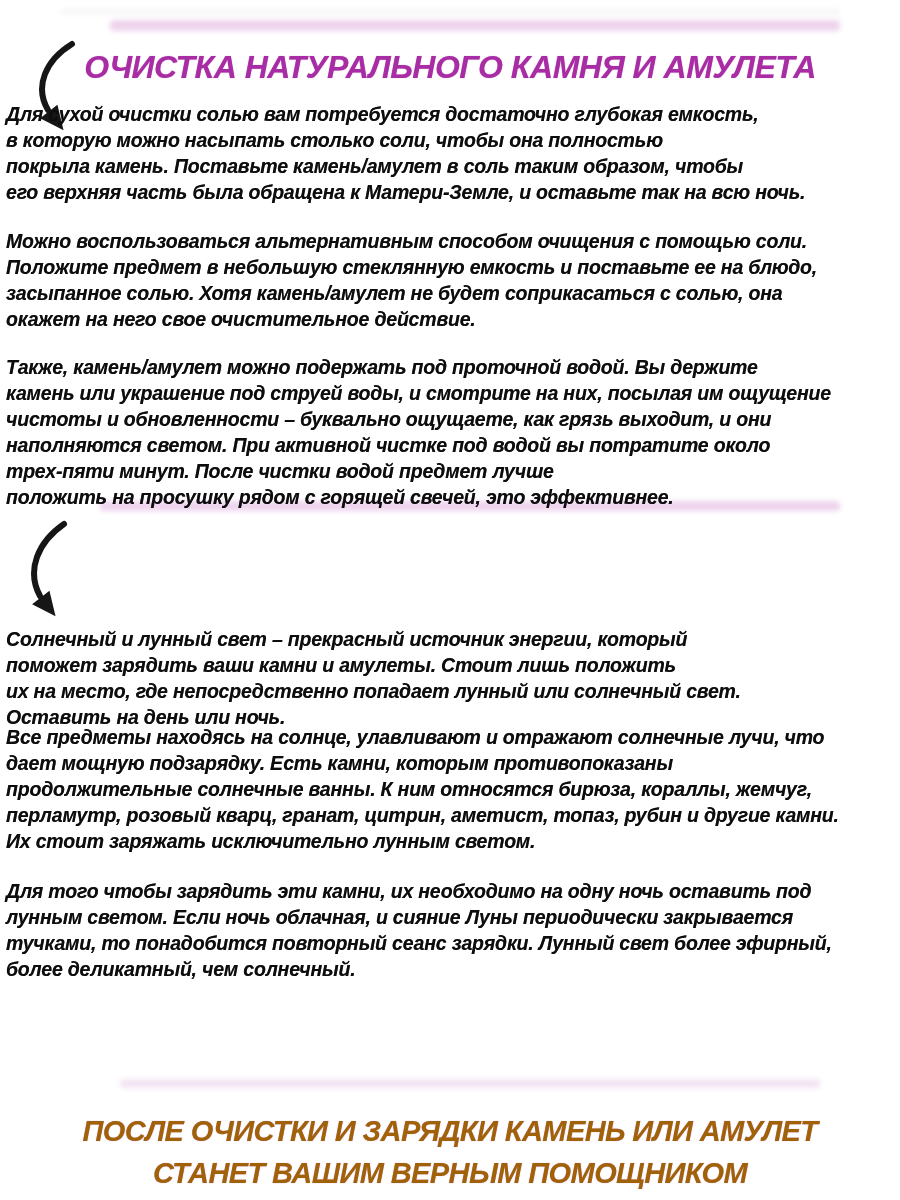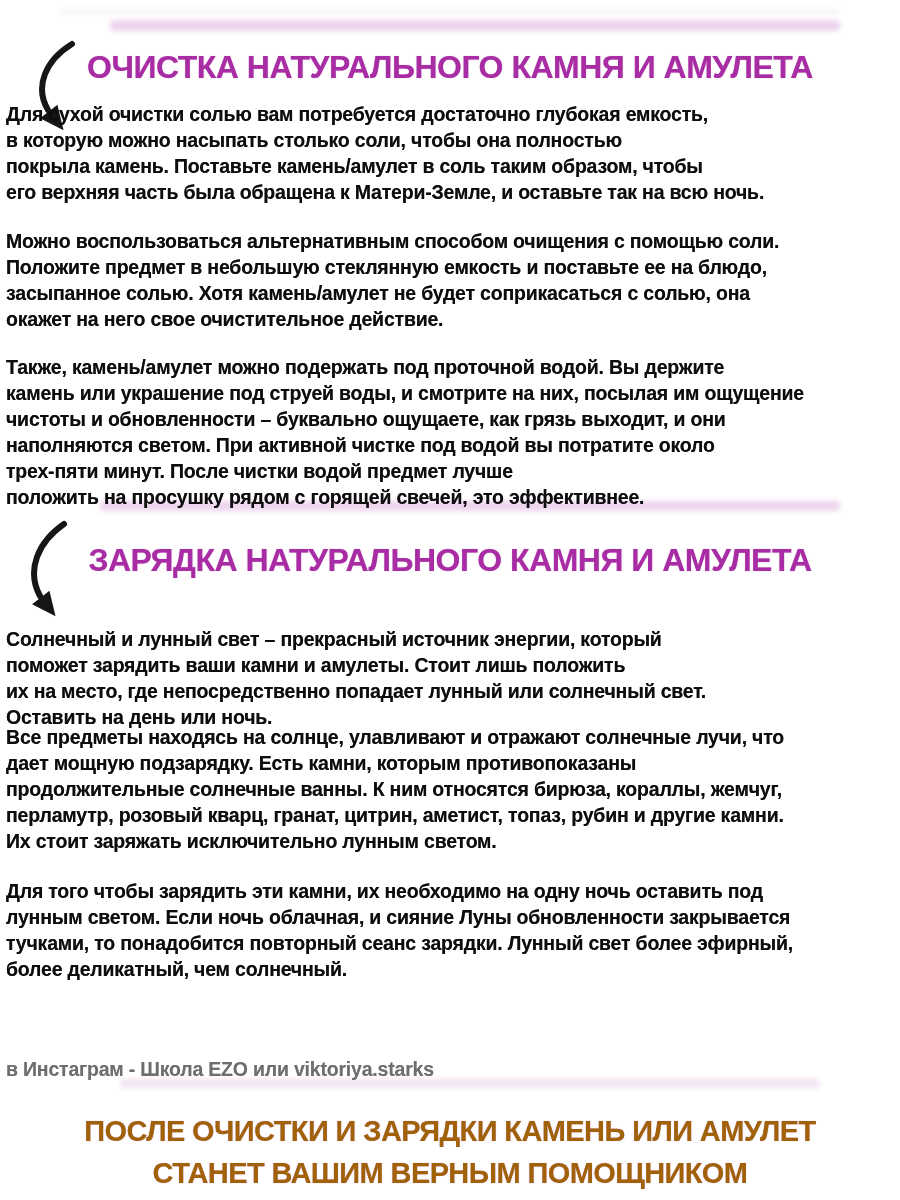--- a/index.html
+++ b/index.html
@@ -6,20 +6,21 @@
   body {
     width: 900px; height: 1200px;
     background: #ffffff;
     font-family: "Liberation Sans", "DejaVu Sans", sans-serif;
     overflow: hidden;
   }
   .page {
     position: relative;
     width: 900px; height: 1200px;
     background: #ffffff;
+    font-style: italic;
   }
   .heading {
     position: absolute; left: 0; right: 0;
     text-align: center;
     color: #a82ca4;
     font-size: 32px;
     font-weight: 700;
     letter-spacing: -0.5px;
     white-space: pre-line;
     line-height: 40px;
@@ -116,37 +117,35 @@
 чистоты и обновленности – буквально ощущаете, как грязь  выходит, и они
 наполняются светом. При активной чистке под водой вы потратите около
 трех-пяти минут.  После чистки водой предмет лучше
 положить на просушку рядом с горящей свечей, это эффективнее.</p>
 
   <svg class="arrow" id="arrow-2" width="56" height="100" viewBox="0 0 56 100" aria-hidden="true">
     <path d="M46 4 C 20 22, 8 50, 22 76" fill="none" stroke="#161616" stroke-width="6" stroke-linecap="round"></path>
     <polygon points="-2,-11 22,0 -2,11" fill="#161616" transform="translate(24,79) rotate(52)"></polygon>
   </svg>
 
-  <h2 class="heading" id="h2-charging">ЗАРЯДКА НАТУРАЛЬНОГО КАМНЯ И АМУЛЕТА</h2>
 
   <p class="body-text" id="p-sunlight">Солнечный и лунный свет – прекрасный источник энергии, который
 поможет зарядить ваши камни и амулеты. Стоит лишь положить
 их на место, где непосредственно попадает лунный или солнечный свет.
 Оставить на день или ночь.</p>
 
   <p class="body-text" id="p-sun-warning">Все предметы находясь на солнце, улавливают и отражают солнечные лучи, что
 дает мощную подзарядку. Есть камни, которым противопоказаны
 продолжительные солнечные ванны. К ним относятся бирюза, кораллы, жемчуг,
 перламутр, розовый кварц, гранат, цитрин, аметист, топаз, рубин и другие камни.
 Их стоит заряжать исключительно лунным светом.</p>
 
   <p class="body-text" id="p-moonlight">Для того чтобы зарядить эти камни, их необходимо на одну ночь оставить под
-лунным светом. Если ночь облачная, и сияние Луны обновленности закрывается
+лунным светом. Если ночь облачная, и сияние Луны периодически закрывается
 тучками, то понадобится повторный сеанс зарядки. Лунный свет более эфирный,
 более деликатный, чем солнечный.</p>
 
 
-  <p class="body-text muted-text" id="p-instagram">в Инстаграм - Школа EZO или viktoriya.starks</p>
 
   <h2 class="closing-heading" id="h3-closing">ПОСЛЕ ОЧИСТКИ И ЗАРЯДКИ КАМЕНЬ ИЛИ АМУЛЕТ
 СТАНЕТ ВАШИМ ВЕРНЫМ ПОМОЩНИКОМ</h2>
 
 </div>
 
 </body></html>

